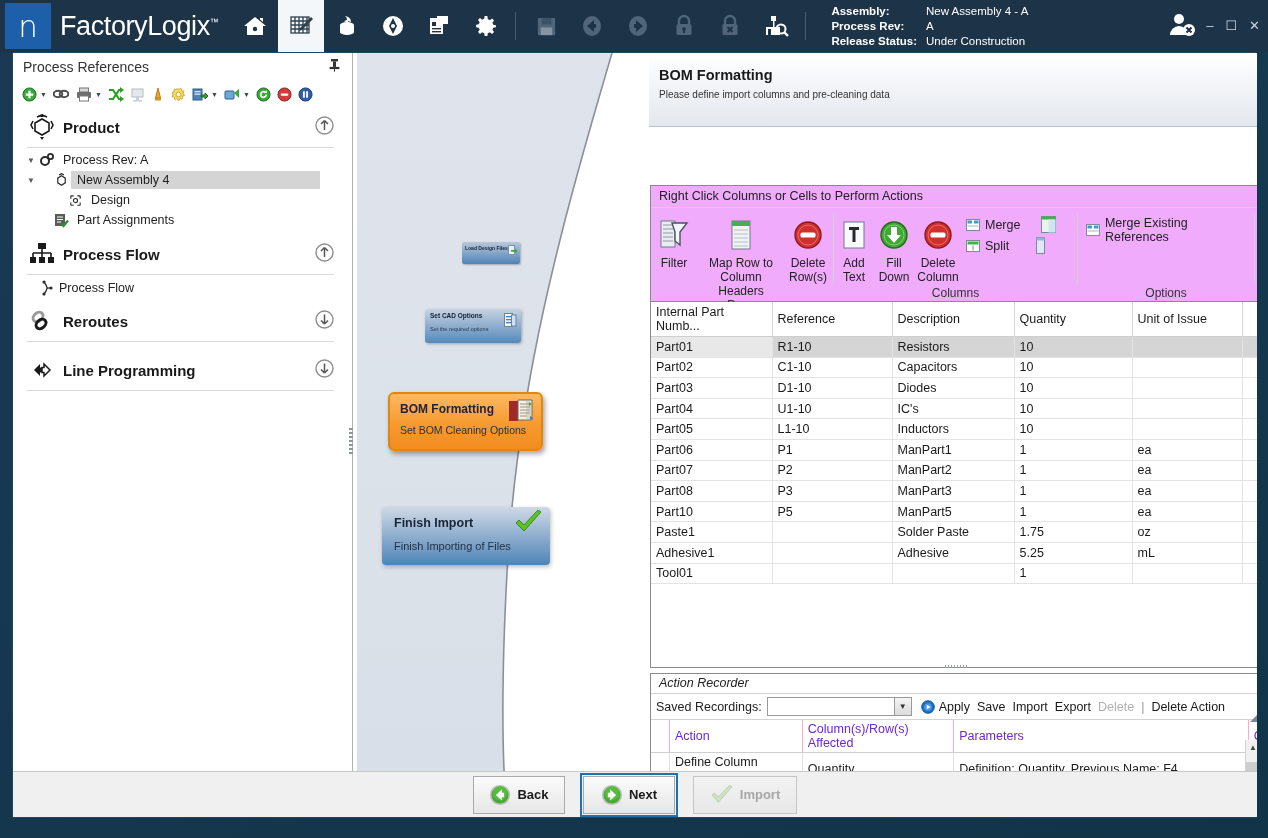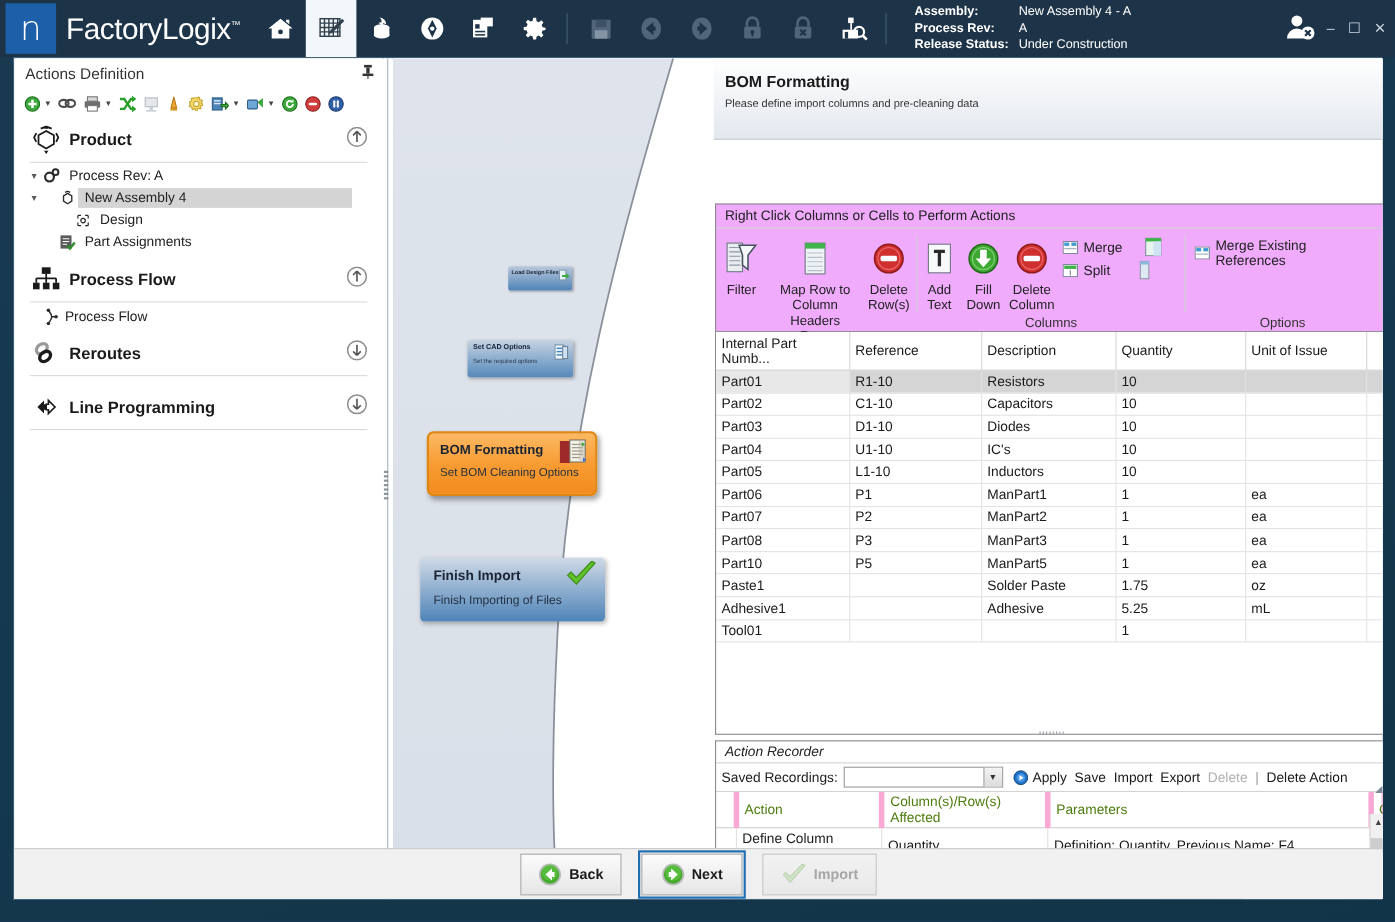--- a/index.html
+++ b/index.html
@@ -147,23 +147,23 @@
           display:flex; align-items:center; justify-content:flex-end; cursor:pointer; }
   .combo .cbtn{ width:17px; height:17px; background:linear-gradient(180deg,#f4f4f4,#dcdcdc);
                 border-left:1px solid #9a9a9a; display:flex; align-items:center;
                 justify-content:center; font-size:8px; color:#333; }
   .rlink{ font-size:12.5px; color:#1a1a1a; margin-left:7px; cursor:pointer; }
   .rlink.dis{ color:#b0b0b0; cursor:default; }
   .rdiv{ margin-left:7px; color:#9a9a9a; font-size:12.5px; }
   .rec-grip{ position:absolute; right:4px; top:34px; }
 
   table.rgrid{ width:100%; border-collapse:collapse; table-layout:fixed; }
-  table.rgrid th{ font-weight:normal; font-size:12.5px; color:#4d7c0f;
+  table.rgrid th{ font-weight:normal; font-size:12.5px; color:#6d28d9;
                   text-align:left; padding:2px 5px; height:20px;
-                  border-right:5px solid #f9a8d4; border-bottom:1px solid #cfcfcf; }
+                  border-right:1px solid #f9a8d4; border-bottom:1px solid #cfcfcf; }
   table.rgrid td{ font-size:12.5px; color:#1a1a1a; padding:2px 5px; height:20px;
                   border-right:1px solid #e0e0e0; border-bottom:1px solid #e0e0e0; }
   .rowmark{ font-size:9px; color:#333; text-align:center; }
 
   .vscroll{ position:absolute; right:1px; top:66px; width:15px; height:57px;
             background:#f0f0f0; border-left:1px solid #d3d3d3;
             display:flex; flex-direction:column; justify-content:space-between; }
   .vscroll .sbtn{ height:15px; display:flex; align-items:center; justify-content:center;
                   font-size:8px; color:#444; cursor:pointer; }
   .vscroll .thumb{ position:absolute; left:0; top:22px; width:15px; height:13px;
@@ -343,21 +343,21 @@
       <span>☐</span>
       <span>✕</span>
     </div>
   </div>
 
   <div class="frame">
     <div class="client">
 
       <div class="leftpanel">
         <div class="lp-head">
-          <div class="lp-title">Actions Definition</div>
+          <div class="lp-title">Process References</div>
           <div class="pin">
             <svg width="11" height="14" viewBox="0 0 11 14">
                 <rect x="2" y="1" width="7" height="2.4" fill="#333"></rect>
                 <rect x="4" y="3.4" width="3" height="5.5" fill="#333"></rect>
                 <rect x="0.6" y="8.9" width="9.8" height="2.2" fill="#333"></rect>
                 <rect x="5" y="11.1" width="1" height="2.6" fill="#333"></rect>
               </svg>
           </div>
         </div>
 

